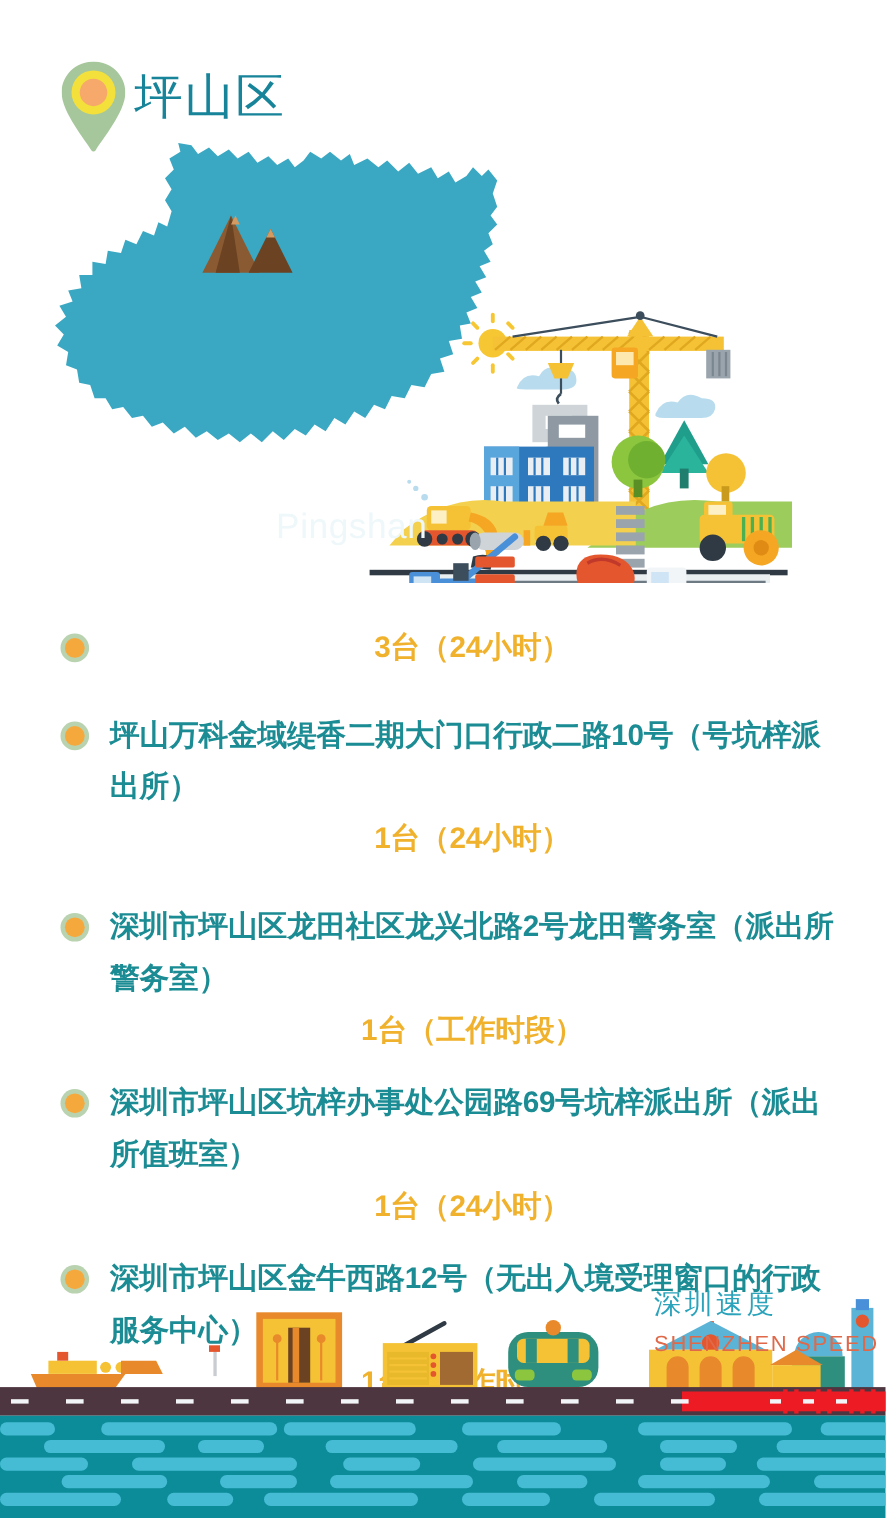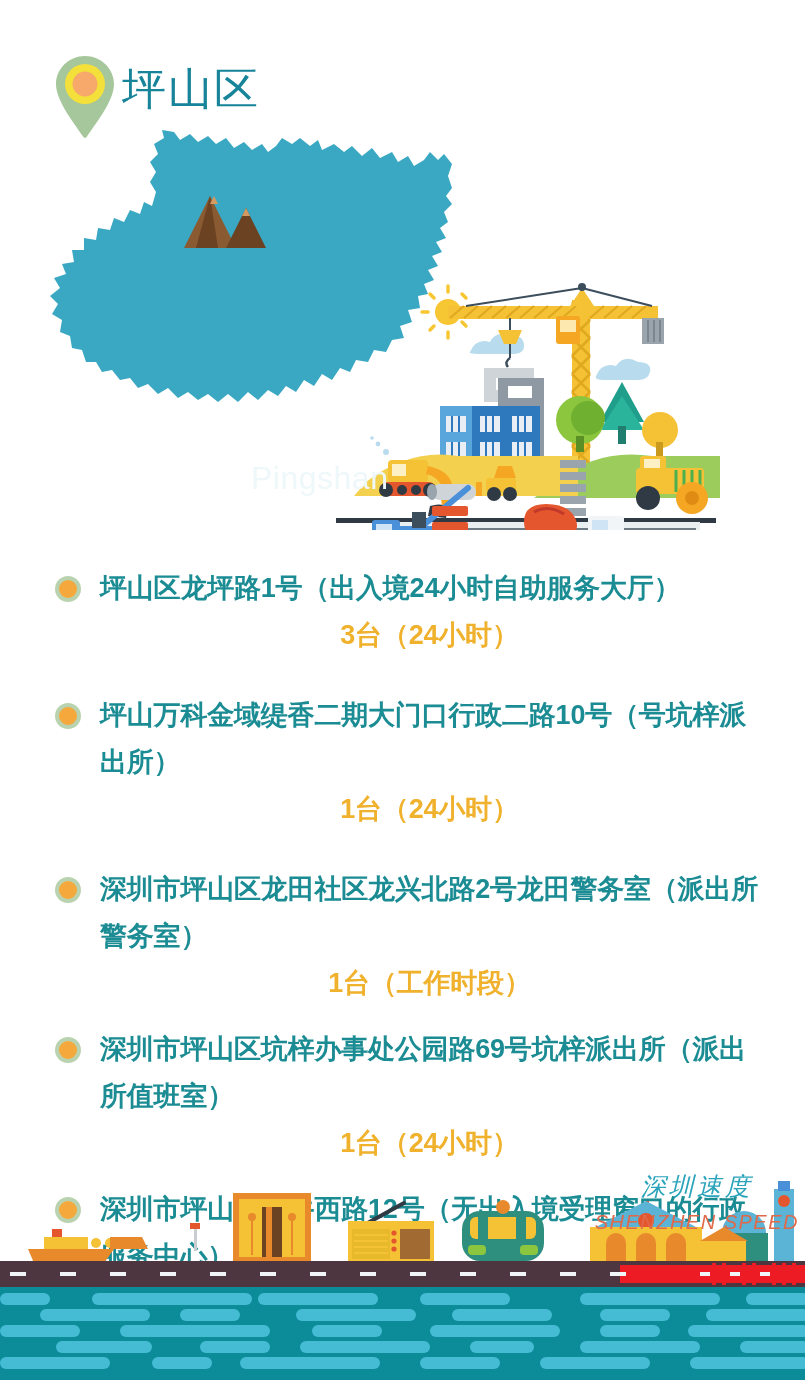--- a/index.html
+++ b/index.html
@@ -45,21 +45,21 @@
   .count{
     display:block;text-align:center;font-size:27px;line-height:46px;
     color:#f0b12d;font-weight:700;letter-spacing:-.2px;
   }
   .row.gap1{margin-bottom:34px;}
   .row.gap2{margin-bottom:20px;}
 
   
   .footer{position:absolute;left:0;bottom:0;width:809px;height:225px;}
   .footer svg{display:block;}
-  .brand{position:absolute;right:10px;bottom:146px;text-align:center;font-style:italic;}
+  .brand{position:absolute;right:10px;bottom:146px;text-align:left;}
   .brand-cn{
     font-size:25px;line-height:28px;color:#2aa3bb;letter-spacing:3px;
     font-weight:500;
   }
   .brand-en{
     font-size:20px;line-height:24px;color:#e0694a;letter-spacing:1.5px;
     font-weight:400;margin-top:10px;
   }
 </style>
 </head>
@@ -328,21 +328,20 @@
     </svg>
     <div class="map-label">Pingshan</div>
   </div>
 
   <div class="list">
 
     <div class="row gap1">
       <span class="dot">
           <i></i>
         </span>
-      <div class="addr">坪山区龙坪路1号（出入境24小时自助服务大厅）</div>
       <div class="count">3台（24小时）</div>
     </div>
 
     <div class="row gap1">
       <span class="dot">
           <i></i>
         </span>
       <div class="addr">坪山万科金域缇香二期大门口行政二路10号（号坑梓派出所）</div>
       <div class="count">1台（24小时）</div>
     </div>

